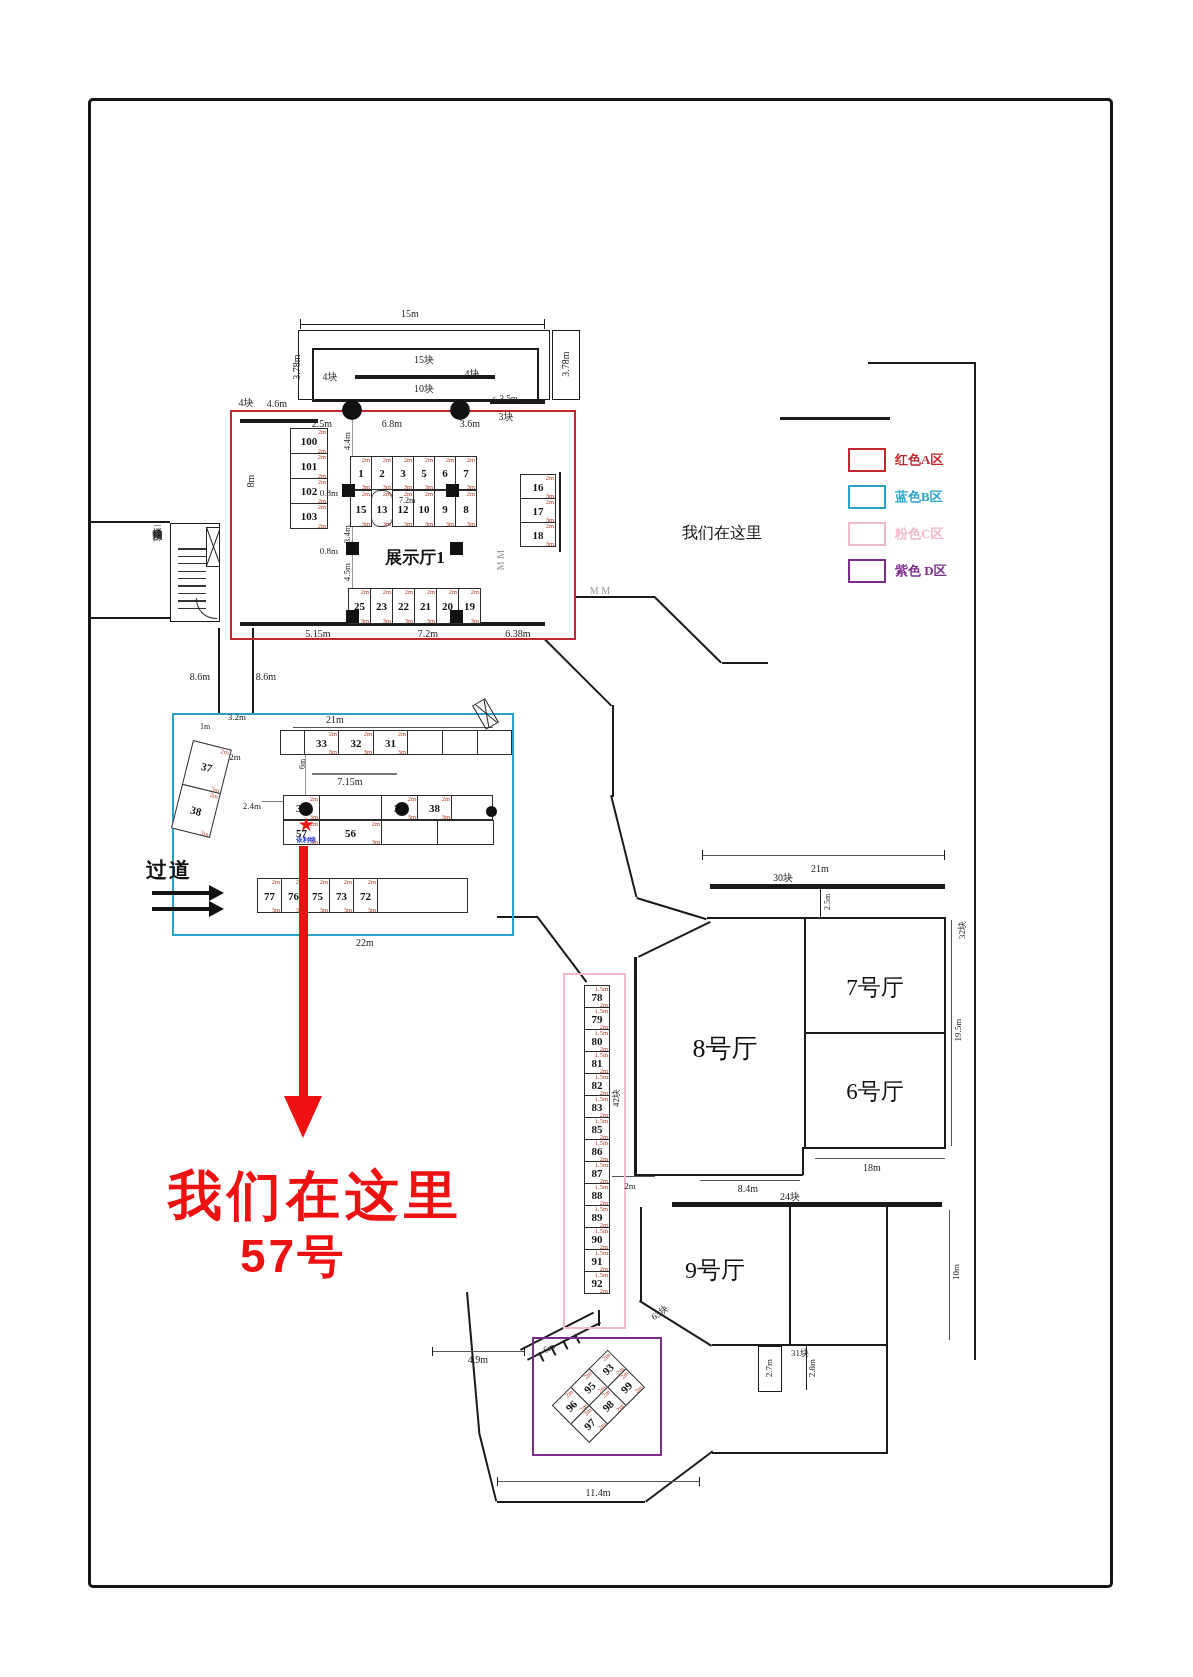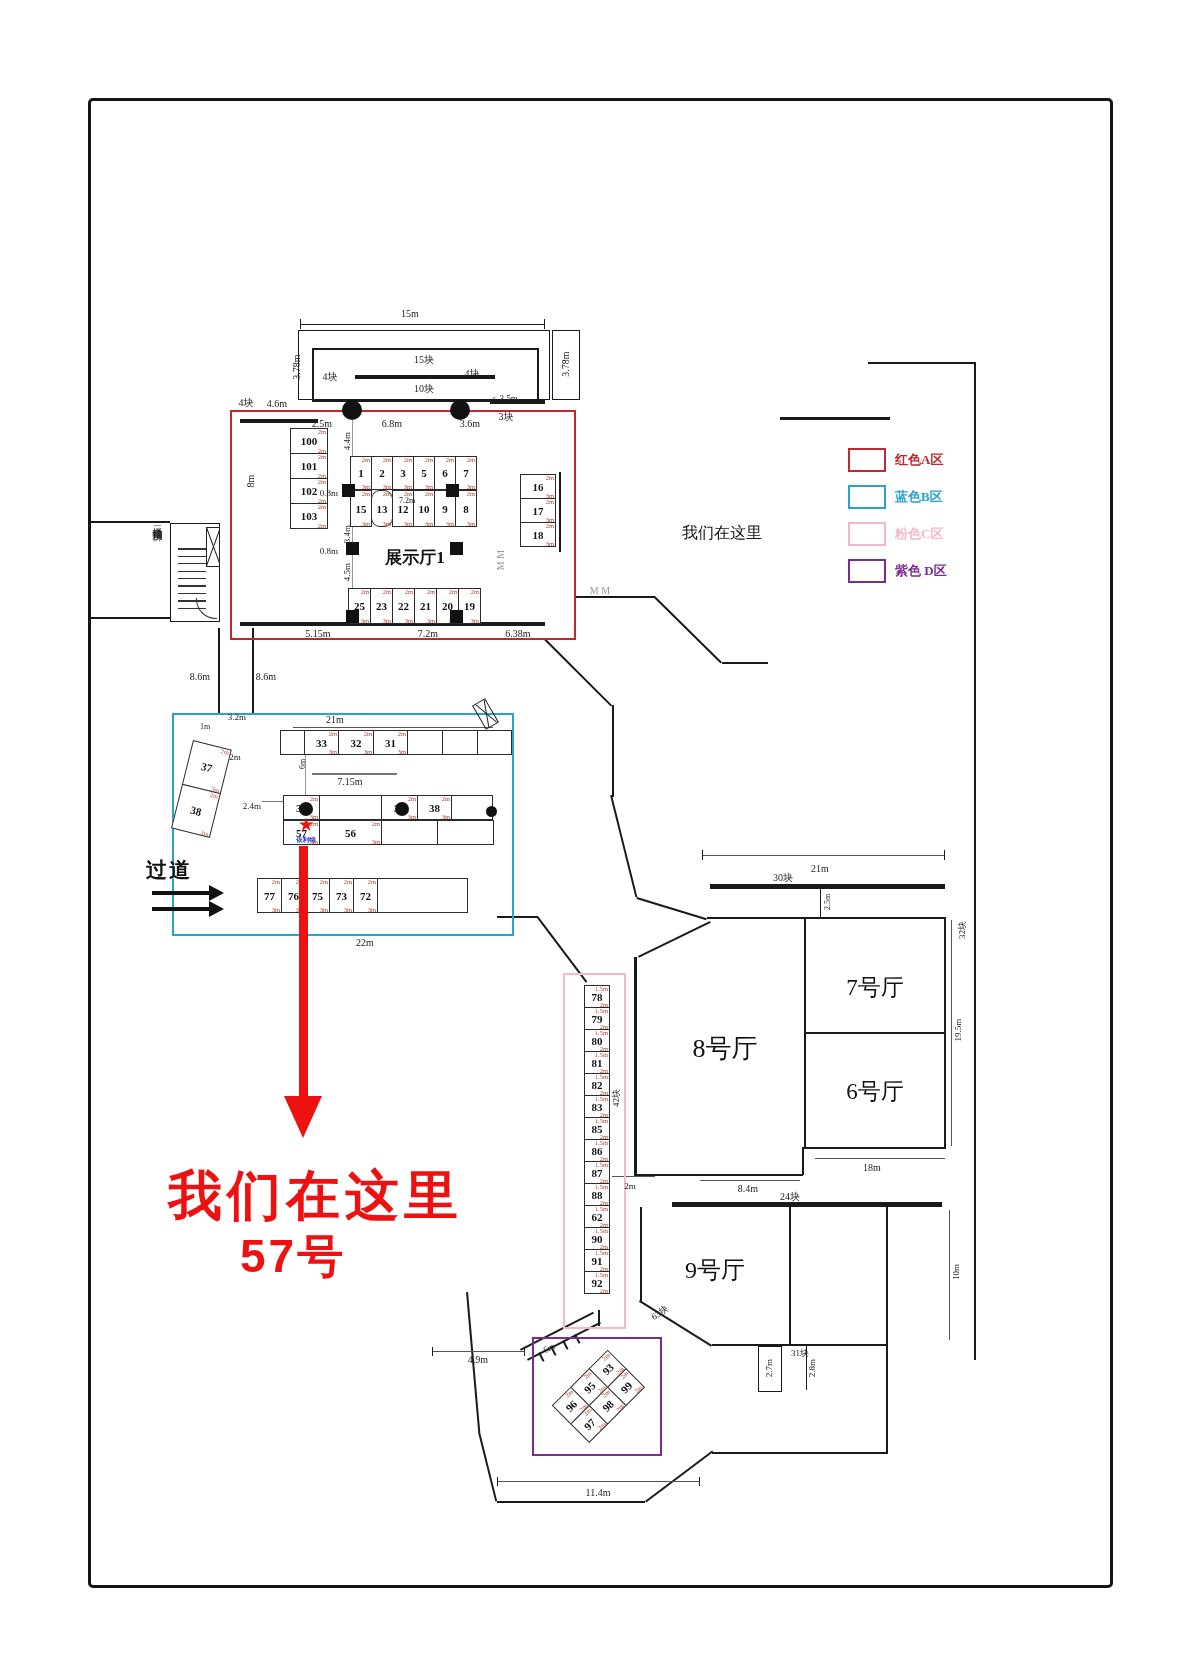--- a/index.html
+++ b/index.html
@@ -361,21 +361,21 @@
         <span>87</span>
         <span class="sz-t">1.5m</span>
         <span class="sz-s">2m</span>
       </div>
       <div class="cell" style="width: 26px; height: 23px; margin-top: -1px;">
         <span>88</span>
         <span class="sz-t">1.5m</span>
         <span class="sz-s">2m</span>
       </div>
       <div class="cell" style="width: 26px; height: 23px; margin-top: -1px;">
-        <span>62</span>
+        <span>89</span>
         <span class="sz-t">1.5m</span>
         <span class="sz-s">2m</span>
       </div>
       <div class="cell" style="width: 26px; height: 23px; margin-top: -1px;">
         <span>90</span>
         <span class="sz-t">1.5m</span>
         <span class="sz-s">2m</span>
       </div>
       <div class="cell" style="width: 26px; height: 23px; margin-top: -1px;">
         <span>91</span>

